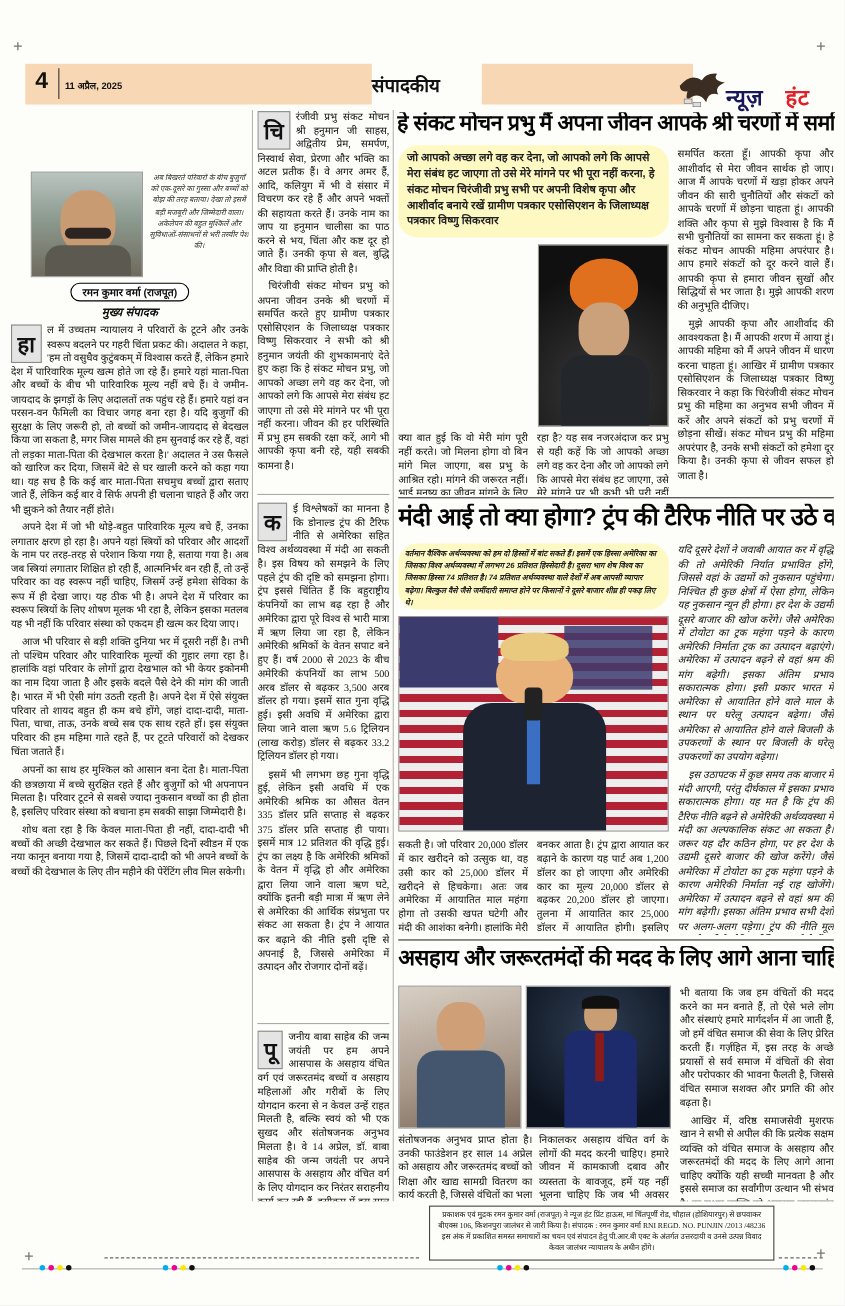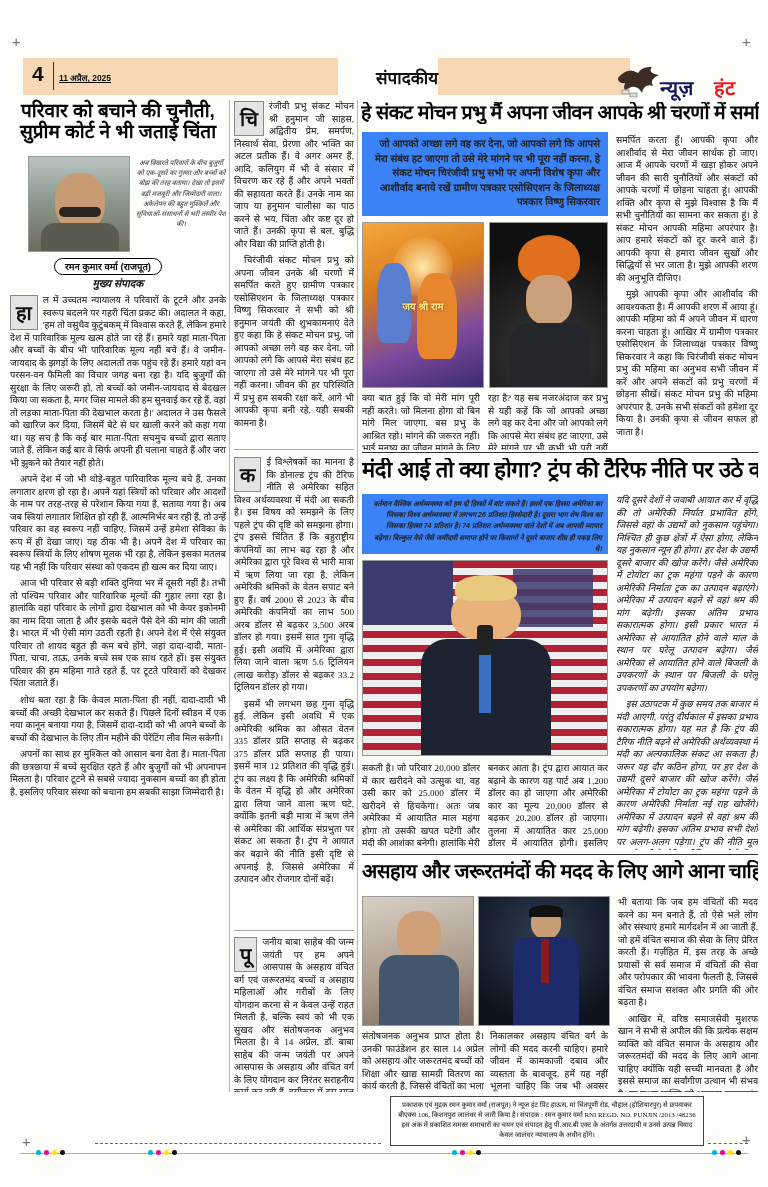--- a/index.html
+++ b/index.html
@@ -7,37 +7,37 @@
   #page {
     position:relative; width:768px; height:1187px; margin:0 auto;
     background:#fdfdfa; overflow:hidden;
     font-family:"Liberation Serif", serif; color:#111;
   }
   .abs { position:absolute; }
   .crop { position:absolute; color:#777; font:14px "DejaVu Sans Mono", monospace; }
   
   .band { position:absolute; top:58px; height:37px; background:#f8d7b4; }
   .pageno { font:bold 21px "Liberation Sans", sans-serif; }
-  .dateline { font:bold 8.5px "Liberation Sans", sans-serif;text-decoration:underline; }
-  .section-head { font:bold 17px "Liberation Sans", sans-serif; text-align:right;padding-left:12px; }
+  .dateline { font:bold 8.5px "Liberation Sans", sans-serif; }
+  .section-head { font:bold 17px "Liberation Sans", sans-serif; text-align:left; }
   .logo-txt { font:bold 20px "Liberation Sans", sans-serif; letter-spacing:0.5px; }
   
   .hl { font-family:"Liberation Sans", sans-serif; font-weight:bold; color:#060606; line-height:1.12; }
   
   .bodycol { font-size:9.2px; line-height:1.36; text-align:justify; overflow:hidden; }
   .bodycol p { margin-bottom:4px; text-indent:10px; }
   .bodycol p.first { text-indent:0; }
   .dropcap {
     float:left; font:bold 20px "Liberation Sans", sans-serif;
     background:#e4e4e4; border:1px solid #8a8a8a; padding:3px 5px;
     margin:1px 5px 1px 0;
   }
   .standfirst {
-    background:#3b82f6; text-align:right; overflow:hidden;
-    font-family:"Liberation Sans", sans-serif; font-weight:bold; color:#222;
+    background:#fef9c3; text-align:left; overflow:hidden;
+    font-family:"Liberation Sans", sans-serif; font-weight:bold; color:#222;border-radius:18px;
   }
   .vrule { position:absolute; width:1px; background:#b5b5b5; }
   .hrule { position:absolute; height:1px; background:#333; }
   .hrule-light { position:absolute; height:1px; background:#aaa; }
   .pill {
     display:inline-block; border:1.5px solid #000; border-radius:11px;
     padding:1px 10px; font:bold 9.5px "Liberation Sans", sans-serif; background:#fff;
   }
   .quote-side { font-style:italic; font-size:6.8px; line-height:1.5; color:#333; text-align:center; overflow:hidden; }
   .role { font:bold 10.5px "Liberation Sans", sans-serif; text-align:center; }
@@ -78,43 +78,39 @@
         <rect x="14" y="29" width="7" height="4" fill="#ddd" stroke="#777" stroke-width="0.6"></rect>
       </svg>
     </span>
     <span class="logo-txt" style="position:absolute; left:44px; top:10px; color:#17175a;">न्यूज़</span>
     <span class="logo-txt" style="position:absolute; left:98px; top:10px; color:#e31e24;">हंट</span>
   </div>
 
   <div class="vrule" style="left:229px; top:100px; height:992px;"></div>
   <div class="vrule" style="left:357px; top:100px; height:992px;"></div>
 
-  <div class="abs hl" style="left:10px; top:100px; width:216px; font-size:19px; text-align:center;">
-    <div>परिवार को बचाने की चुनौती,</div>
-    <div>सुप्रीम कोर्ट ने भी जताई चिंता</div>
-  </div>
 
   <div class="photo" style="left:28px; top:156px; width:102px; height:96px; background:linear-gradient(180deg,#b9c4bf 0%,#8c9a8f 45%,#6f6a5d 100%);">
     <div style="position:absolute; left:26px; top:16px; width:50px; height:56px; border-radius:45% 45% 40% 40%; background:#c99b72;"></div>
     <div style="position:absolute; left:30px; top:50px; width:42px; height:10px; border-radius:6px; background:#2c2420;"></div>
     <div style="position:absolute; left:12px; top:66px; width:78px; height:30px; border-radius:14px 14px 0 0; background:#5c5a50;"></div>
   </div>
   <div class="abs quote-side" style="left:136px; top:158px; width:90px; height:94px;">अब बिखरते परिवारों के बीच बुजुर्गों को एक-दूसरे का गुस्सा और बच्चों को बोझ की तरह बताया। देखा तो इसमें बड़ी मजबूरी और जिम्मेदारी वाला। अकेलेपन की बहुत मुश्किलें और सुविधाओं-संसाधनों से भरी तस्वीर पेश की।</div>
 
-  <div class="abs" style="left:0; top:256px; width:216px; text-align:center;">
+  <div class="abs" style="left:10px; top:256px; width:216px; text-align:center;">
     <span class="pill">रमन कुमार वर्मा (राजपूत)</span>
   </div>
   <div class="abs role" style="left:10px; top:276px; width:216px;font-style:italic;">मुख्य संपादक</div>
 
   <div class="abs bodycol" style="left:10px; top:294px; width:216px; height:796px;">
     <p class="first"><span class="dropcap">हा</span><span>ल में उच्चतम न्यायालय ने परिवारों के टूटने और उनके स्वरूप बदलने पर गहरी चिंता प्रकट की। अदालत ने कहा, 'हम तो वसुधैव कुटुंबकम् में विश्वास करते हैं, लेकिन हमारे देश में पारिवारिक मूल्य खत्म होते जा रहे हैं। हमारे यहां माता-पिता और बच्चों के बीच भी पारिवारिक मूल्य नहीं बचे हैं। वे जमीन-जायदाद के झगड़ों के लिए अदालतों तक पहुंच रहे हैं। हमारे यहां वन परसन-वन फैमिली का विचार जगह बना रहा है। यदि बुजुर्गों की सुरक्षा के लिए जरूरी हो, तो बच्चों को जमीन-जायदाद से बेदखल किया जा सकता है, मगर जिस मामले की हम सुनवाई कर रहे हैं, वहां तो लड़का माता-पिता की देखभाल करता है।' अदालत ने उस फैसले को खारिज कर दिया, जिसमें बेटे से घर खाली करने को कहा गया था। यह सच है कि कई बार माता-पिता सचमुच बच्चों द्वारा सताए जाते हैं, लेकिन कई बार वे सिर्फ अपनी ही चलाना चाहते हैं और जरा भी झुकने को तैयार नहीं होते।</span></p>
     <p>अपने देश में जो भी थोड़े-बहुत पारिवारिक मूल्य बचे हैं, उनका लगातार क्षरण हो रहा है। अपने यहां स्त्रियों को परिवार और आदर्शों के नाम पर तरह-तरह से परेशान किया गया है, सताया गया है। अब जब स्त्रियां लगातार शिक्षित हो रही हैं, आत्मनिर्भर बन रही हैं, तो उन्हें परिवार का वह स्वरूप नहीं चाहिए, जिसमें उन्हें हमेशा सेविका के रूप में ही देखा जाए। यह ठीक भी है। अपने देश में परिवार का स्वरूप स्त्रियों के लिए शोषण मूलक भी रहा है, लेकिन इसका मतलब यह भी नहीं कि परिवार संस्था को एकदम ही खत्म कर दिया जाए।</p>
     <p>आज भी परिवार से बड़ी शक्ति दुनिया भर में दूसरी नहीं है। तभी तो पश्चिम परिवार और पारिवारिक मूल्यों की गुहार लगा रहा है। हालांकि वहां परिवार के लोगों द्वारा देखभाल को भी केयर इकोनमी का नाम दिया जाता है और इसके बदले पैसे देने की मांग की जाती है। भारत में भी ऐसी मांग उठती रहती है। अपने देश में ऐसे संयुक्त परिवार तो शायद बहुत ही कम बचे होंगे, जहां दादा-दादी, माता-पिता, चाचा, ताऊ, उनके बच्चे सब एक साथ रहते हों। इस संयुक्त परिवार की हम महिमा गाते रहते हैं, पर टूटते परिवारों को देखकर चिंता जताते हैं।</p>
+    <p>अपनों का साथ हर मुश्किल को आसान बना देता है। माता-पिता की छत्रछाया में बच्चे सुरक्षित रहते हैं और बुजुर्गों को भी अपनापन मिलता है। परिवार टूटने से सबसे ज्यादा नुकसान बच्चों का ही होता है, इसलिए परिवार संस्था को बचाना हम सबकी साझा जिम्मेदारी है।</p>
     <p>शोध बता रहा है कि केवल माता-पिता ही नहीं, दादा-दादी भी बच्चों की अच्छी देखभाल कर सकते हैं। पिछले दिनों स्वीडन में एक नया कानून बनाया गया है, जिसमें दादा-दादी को भी अपने बच्चों के बच्चों की देखभाल के लिए तीन महीने की पेरेंटिंग लीव मिल सकेगी।</p>
-    <p>अपनों का साथ हर मुश्किल को आसान बना देता है। माता-पिता की छत्रछाया में बच्चे सुरक्षित रहते हैं और बुजुर्गों को भी अपनापन मिलता है। परिवार टूटने से सबसे ज्यादा नुकसान बच्चों का ही होता है, इसलिए परिवार संस्था को बचाना हम सबकी साझा जिम्मेदारी है।</p>
   </div>
 
   <div class="abs bodycol" style="left:234px; top:100px; width:120px; height:344px;">
     <p class="first"><span class="dropcap">चि</span><span>रंजीवी प्रभु संकट मोचन श्री हनुमान जी साहस, अद्वितीय प्रेम, समर्पण, निस्वार्थ सेवा, प्रेरणा और भक्ति का अटल प्रतीक हैं। वे अगर अमर हैं, आदि, कलियुग में भी वे संसार में विचरण कर रहे हैं और अपने भक्तों की सहायता करते हैं। उनके नाम का जाप या हनुमान चालीसा का पाठ करने से भय, चिंता और कष्ट दूर हो जाते हैं। उनकी कृपा से बल, बुद्धि और विद्या की प्राप्ति होती है।</span></p>
     <p>चिरंजीवी संकट मोचन प्रभु को अपना जीवन उनके श्री चरणों में समर्पित करते हुए ग्रामीण पत्रकार एसोसिएशन के जिलाध्यक्ष पत्रकार विष्णु सिकरवार ने सभी को श्री हनुमान जयंती की शुभकामनाएं देते हुए कहा कि हे संकट मोचन प्रभु, जो आपको अच्छा लगे वह कर देना, जो आपको लगे कि आपसे मेरा संबंध हट जाएगा तो उसे मेरे मांगने पर भी पूरा नहीं करना। जीवन की हर परिस्थिति में प्रभु हम सबकी रक्षा करें, आगे भी आपकी कृपा बनी रहे, यही सबकी कामना है।</p>
   </div>
   <div class="hrule-light" style="left:234px; top:449px; width:120px;"></div>
 
   <div class="abs bodycol" style="left:234px; top:456px; width:120px; height:470px;">
     <p class="first"><span class="dropcap">क</span><span>ई विश्लेषकों का मानना है कि डोनाल्ड ट्रंप की टैरिफ नीति से अमेरिका सहित विश्व अर्थव्यवस्था में मंदी आ सकती है। इस विषय को समझने के लिए पहले ट्रंप की दृष्टि को समझना होगा। ट्रंप इससे चिंतित हैं कि बहुराष्ट्रीय कंपनियों का लाभ बढ़ रहा है और अमेरिका द्वारा पूरे विश्व से भारी मात्रा में ऋण लिया जा रहा है, लेकिन अमेरिकी श्रमिकों के वेतन सपाट बने हुए हैं। वर्ष 2000 से 2023 के बीच अमेरिकी कंपनियों का लाभ 500 अरब डॉलर से बढ़कर 3,500 अरब डॉलर हो गया। इसमें सात गुना वृद्धि हुई। इसी अवधि में अमेरिका द्वारा लिया जाने वाला ऋण 5.6 ट्रिलियन (लाख करोड़) डॉलर से बढ़कर 33.2 ट्रिलियन डॉलर हो गया।</span></p>
@@ -124,26 +120,20 @@
 
   <div class="abs bodycol" style="left:234px; top:936px; width:120px; height:156px;">
     <p class="first"><span class="dropcap">पू</span><span>जनीय बाबा साहेब की जन्म जयंती पर हम अपने आसपास के असहाय वंचित वर्ग एवं जरूरतमंद बच्चों व असहाय महिलाओं और गरीबों के लिए योगदान करना से न केवल उन्हें राहत मिलती है, बल्कि स्वयं को भी एक सुखद और संतोषजनक अनुभव मिलता है। वे 14 अप्रेल, डॉ. बाबा साहेब की जन्म जयंती पर अपने आसपास के असहाय और वंचित वर्ग के लिए योगदान कर निरंतर सराहनीय कार्य कर रही हैं, इसीक्रम में इस साल भी उनके जन्मदिवस को ज्ञान दिवस के रूप में मनाने के उपरांत जरूरतमंद बच्चों एवं असहाय महिलाओं को खाद्य सामग्री एवं अन्य सामग्री वितरण की जाएगी।</span></p>
 
   </div>
 
   <div class="abs hl" style="left:361px; top:102px; width:398px; font-size:19.5px; white-space:nowrap; overflow:hidden; letter-spacing:-0.4px;">हे संकट मोचन प्रभु मैं अपना जीवन आपके श्री चरणों में समर्पित करता हूँ</div>
 
   <div class="abs standfirst" style="left:362px; top:132px; width:246px; height:84px; font-size:10px; line-height:1.45; padding:5px 8px;">जो आपको अच्छा लगे वह कर देना, जो आपको लगे कि आपसे मेरा संबंध हट जाएगा तो उसे मेरे मांगने पर भी पूरा नहीं करना, हे संकट मोचन चिरंजीवी प्रभु सभी पर अपनी विशेष कृपा और आशीर्वाद बनाये रखें ग्रामीण पत्रकार एसोसिएशन के जिलाध्यक्ष पत्रकार विष्णु सिकरवार</div>
 
-  <div class="photo" style="left:362px; top:222px; width:122px; height:166px; background:linear-gradient(160deg,#f4a93d 0%,#d97a1e 35%,#7c4a9e 70%,#3d2b6e 100%);">
-    <div style="position:absolute; left:30px; top:14px; width:60px; height:60px; border-radius:50%; background:radial-gradient(circle,#ffe9a8 0%,rgba(255,210,120,0.15) 70%);"></div>
-    <div style="position:absolute; left:14px; top:40px; width:34px; height:80px; border-radius:40% 40% 20% 20%; background:#5a7fd0;"></div>
-    <div style="position:absolute; left:54px; top:50px; width:40px; height:86px; border-radius:40% 40% 20% 20%; background:#e8862e;"></div>
-    <div class="imglabel" style="top:76px;">जय श्री राम</div>
-  </div>
   <div class="photo" style="left:489px; top:222px; width:119px; height:166px; background:radial-gradient(circle at 50% 80%,#3a3a3a 0%,#101010 75%);">
     <div style="position:absolute; left:28px; top:12px; width:62px; height:50px; border-radius:50% 50% 42% 42%; background:#e0701d;"></div>
     <div style="position:absolute; left:36px; top:52px; width:46px; height:50px; border-radius:42%; background:#caa17b;"></div>
     <div style="position:absolute; left:20px; top:100px; width:80px; height:66px; border-radius:20px 20px 0 0; background:#23262b;"></div>
   </div>
 
   <div class="abs bodycol" style="left:362px; top:392px; width:118px; height:58px;">
     <p class="first">क्या बात हुई कि वो मेरी मांग पूरी नहीं करते। जो मिलना होगा वो बिन मांगे मिल जाएगा, बस प्रभु के आश्रित रहो। मांगने की जरूरत नहीं। भाई मनुष्य का जीवन मांगने के लिए मिला है क्या? अगर प्रभु से मांगना ही है तो यह मांगो कि प्रभु आप के चरणों में भक्ति हो जाए, मैं चाहे जिस भी परिस्थिति में हूं। प्रभु कभी आपको भूलूं नहीं। यह मेरा जीवन व्यर्थ ना जाए। कौन क्या कर रहा है? कैसे कर रहा है? क्यों कर</p>
   </div>
   <div class="abs bodycol" style="left:488px; top:392px; width:120px; height:58px;">

